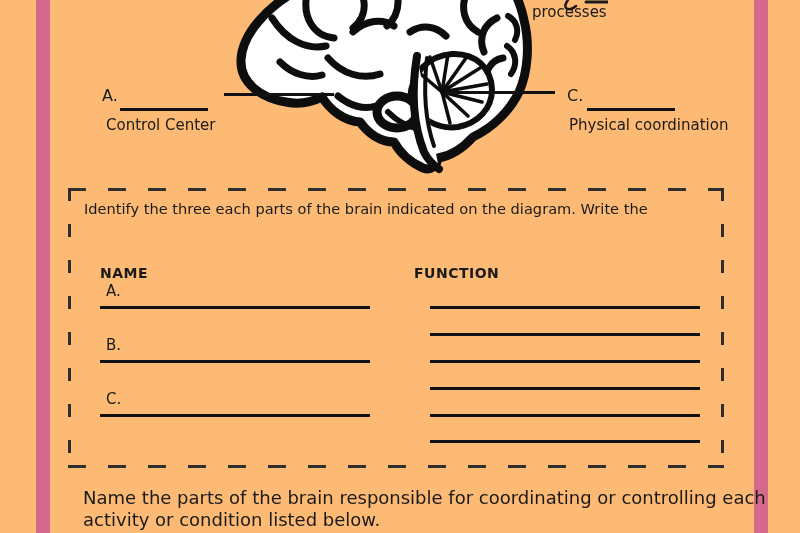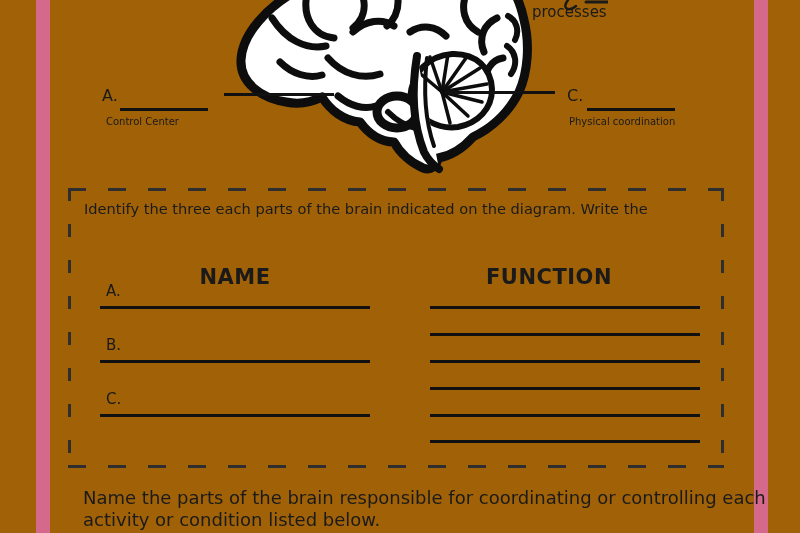--- a/index.html
+++ b/index.html
@@ -1,50 +1,50 @@
 <!DOCTYPE html>
 <html><head>
 <meta charset="utf-8">
 <style>
   html,body{margin:0;padding:0;}
   body{
     width:800px;height:533px;overflow:hidden;background:#ffffff;
     font-family:"DejaVu Sans","Liberation Sans",sans-serif;
     color:#1a1a1a;position:relative;
   }
-  .page{position:absolute;left:0;top:0;width:800px;height:533px;background:#a16207;}
+  .page{position:absolute;left:0;top:0;width:800px;height:533px;background:#fdba74;}
   .pink-bar{position:absolute;top:0;width:14px;height:533px;}
   .pink-bar.left{left:36px;}
   .pink-bar.right{left:754px;}
 
   
   .brain-svg{position:absolute;left:210px;top:0;width:322px;height:176px;z-index:2;}
   .leader{position:absolute;height:3px;background:#111;z-index:3;}
   .leader-a{left:224px;top:93px;width:110px;}
   .leader-c{left:445px;top:91px;width:110px;}
   .blank-line{position:absolute;height:3px;background:#111;}
   .letter{position:absolute;font-size:16px;font-weight:500;}
-  .caption{position:absolute;font-size:10px;white-space:nowrap;}
+  .caption{position:absolute;font-size:15px;white-space:nowrap;}
   .top-caption{position:absolute;left:532px;top:3px;font-size:15px;white-space:nowrap;}
   .fragment-svg{position:absolute;left:556px;top:0;width:52px;height:13px;}
 
   
   .dash-box{position:absolute;left:68px;top:188px;width:656px;height:280px;z-index:1;}
   .dash-h{position:absolute;left:0;width:656px;height:3px;
     background:repeating-linear-gradient(90deg,#2e2e2e 0 18px,transparent 18px 40px);}
   .dash-h.top{top:0;}
   .dash-h.bottom{top:277px;}
   .dash-v{position:absolute;top:0;width:3px;height:280px;
     background:repeating-linear-gradient(180deg,#2e2e2e 0 13px,transparent 13px 36px);}
   .dash-v.left{left:0;}
   .dash-v.right{left:653px;}
 
   .instructions{position:absolute;left:16px;top:10px;font-size:14.6px;line-height:21px;white-space:nowrap;}
-  .col-header{position:absolute;top:77px;width:270px;text-align:center;font-weight:bold;
-    font-size:21px;letter-spacing:.5px;}
+  .col-header{position:absolute;top:77px;width:270px;font-weight:bold;
+    font-size:14px;letter-spacing:.5px;}
   .col-header.name{left:32px;}
   .col-header.function{left:346px;}
   .chart-letter{position:absolute;left:38px;font-size:15px;}
   .name-line,.func-line{position:absolute;height:3px;background:#111;width:270px;}
   .name-line{left:32px;}
   .func-line{left:362px;}
 
   .bottom-text{position:absolute;left:83px;top:487px;font-size:18px;line-height:22px;white-space:nowrap;}
 </style>
 </head>

